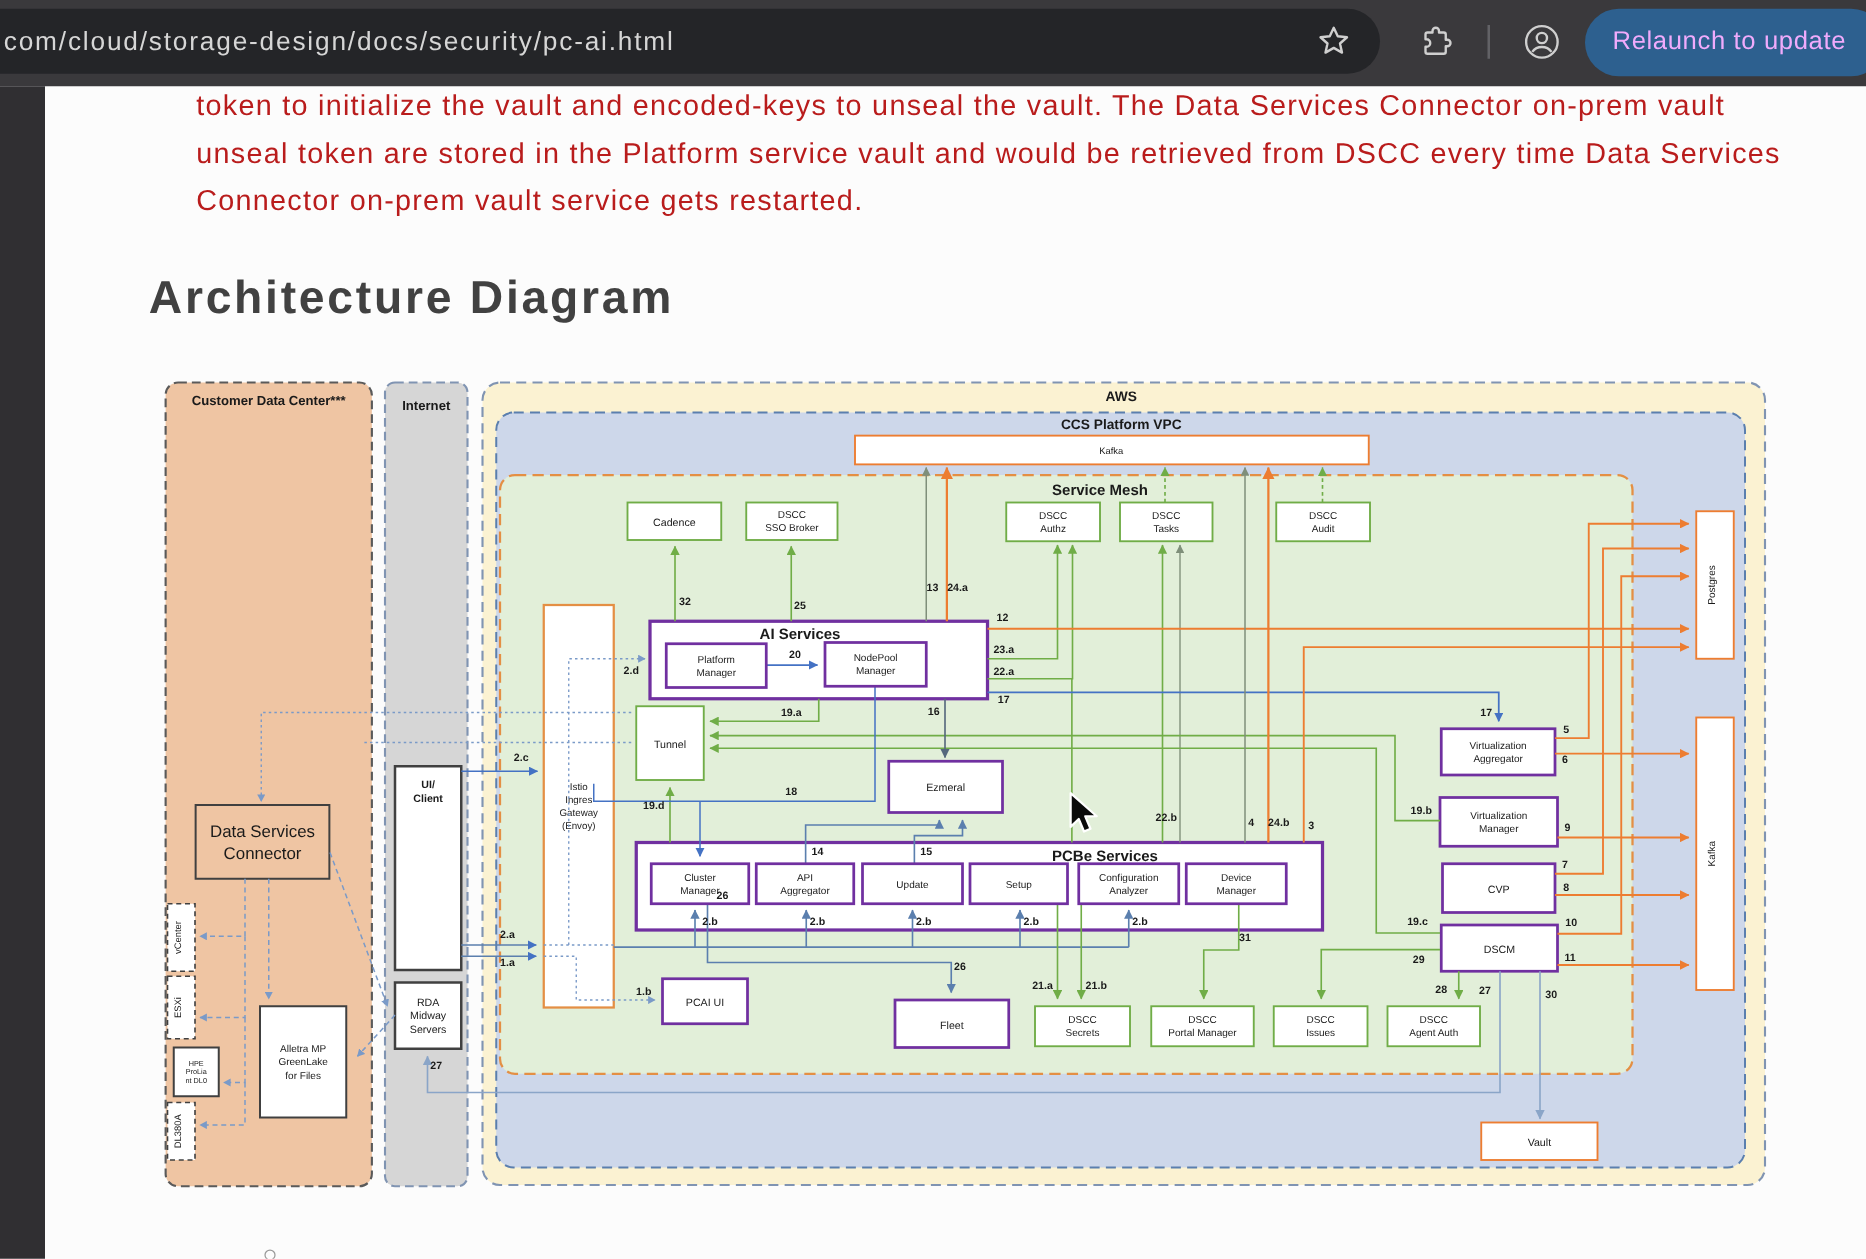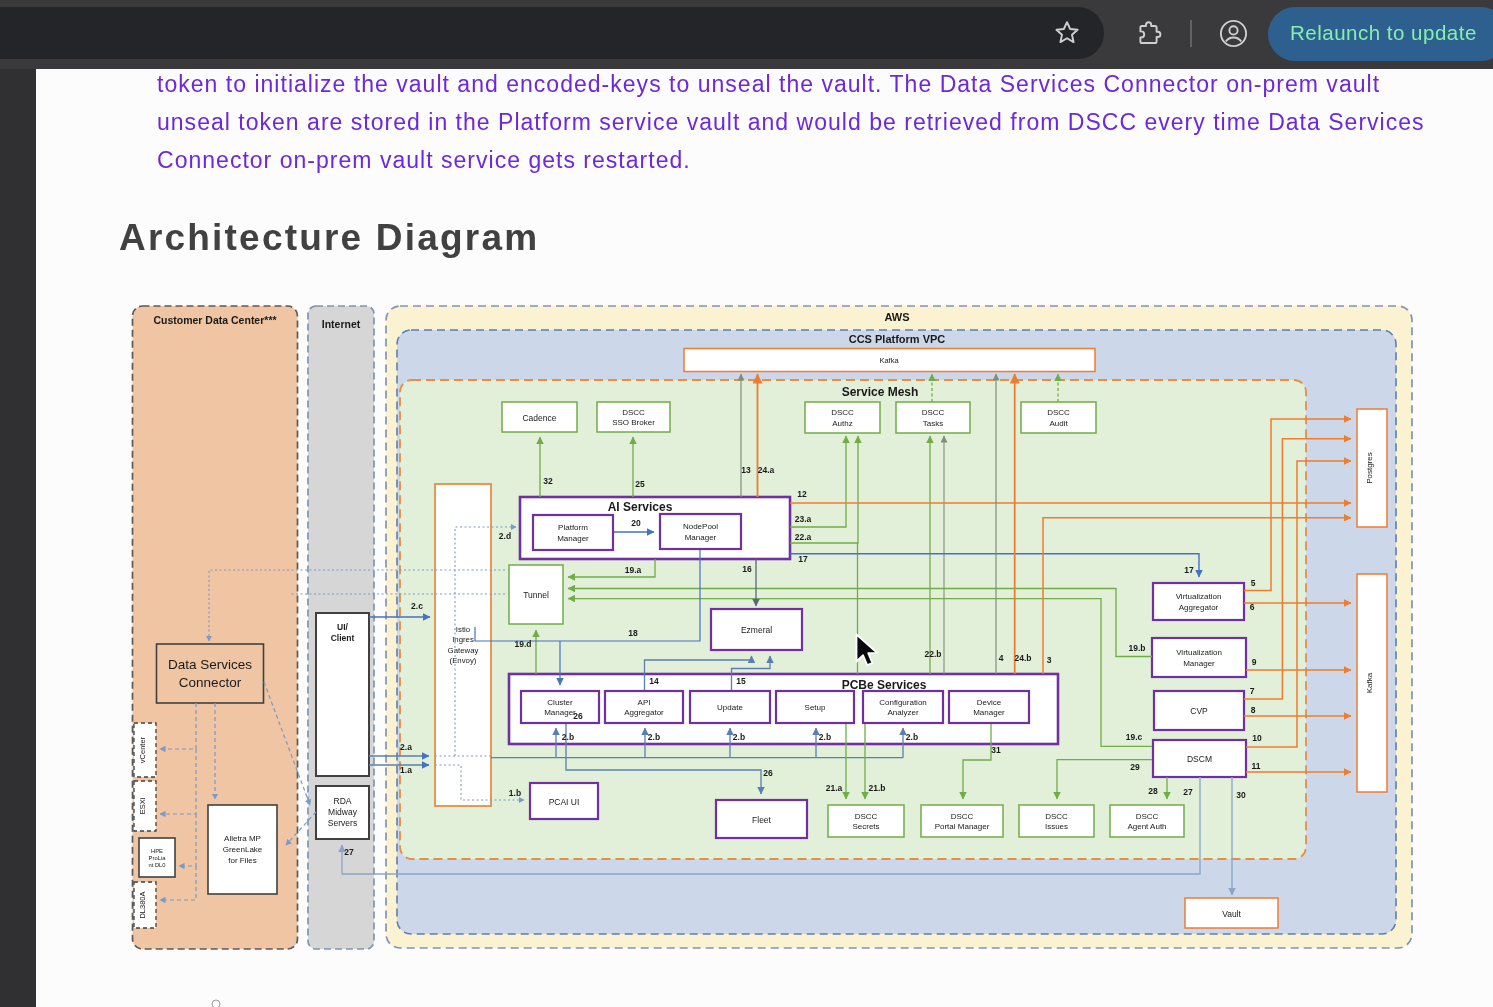--- a/index.html
+++ b/index.html
@@ -1,28 +1,29 @@
 <!DOCTYPE html>
 <html><head><meta charset="utf-8">
 <style>
   html,body{margin:0;padding:0;width:1493px;height:1007px;overflow:hidden;background:#fcfcfc;
     font-family:"Liberation Sans",sans-serif;}
   .chrome{position:absolute;left:0;top:0;width:1493px;height:69px;background:#3a393c;}
   .pill{position:absolute;left:-30px;top:7px;width:1134px;height:52px;border-radius:26px;background:#242528;}
   .url{position:absolute;left:3px;top:22px;font-size:21px;color:#d6d6d6;letter-spacing:1.45px;}
   .btn{position:absolute;left:1268px;top:7px;width:240px;height:54px;border-radius:27px;background:#2d608f;}
-  .btn span{position:absolute;left:22px;top:14px;font-size:20.5px;color:#86efac;letter-spacing:0.5px;}
+  .btn span{position:absolute;left:22px;top:14px;font-size:20.5px;color:#f0abfc;letter-spacing:0.5px;}
   .leftstrip{position:absolute;left:0;top:69px;width:36px;height:938px;background:#302f32;}
-  .para{position:absolute;left:157px;top:65px;font-size:23px;letter-spacing:1.02px;line-height:38px;color:#6d28d9;white-space:nowrap;}
+  .para{position:absolute;left:157px;top:65px;font-size:23px;letter-spacing:1.02px;line-height:38px;color:#b91c1c;white-space:nowrap;}
   .h1{position:absolute;left:119px;top:221px;font-family:Liberation Sans, sans-serif;font-weight:bold;
       font-size:37px;color:#414141;letter-spacing:2.2px;margin-top:-4px;}
 </style></head>
 <body>
 <div class="chrome">
   <div class="pill"></div>
+  <div class="url">com/cloud/storage-design/docs/security/pc-ai.html</div>
   <svg style="position:absolute;left:1054px;top:20px" width="26" height="26" viewBox="0 0 26 26">
     <path d="M13 2.2 L16.2 9.0 L23.6 9.8 L18.0 14.8 L19.6 22.1 L13 18.3 L6.4 22.1 L8.0 14.8 L2.4 9.8 L9.8 9.0 Z" fill="none" stroke="#cfcfcf" stroke-width="1.9" stroke-linejoin="round"></path>
   </svg>
   <svg style="position:absolute;left:1134px;top:19px" width="28" height="28" viewBox="0 0 28 28">
     <path d="M8 7 h4 v-1.2 a2.6 2.6 0 0 1 5.2 0 V7 H21 a1.6 1.6 0 0 1 1.6 1.6 v4.2 h1.2 a2.6 2.6 0 0 1 0 5.2 h-1.2 v4.4 a1.6 1.6 0 0 1 -1.6 1.6 H8 a1.6 1.6 0 0 1 -1.6 -1.6 v-4 h0.8 a3 3 0 0 0 0 -6 h-0.8 v-3.8 A1.6 1.6 0 0 1 8 7 Z" fill="none" stroke="#cfcfcf" stroke-width="1.9" stroke-linejoin="round"></path>
   </svg>
   <div style="position:absolute;left:1190px;top:20px;width:2px;height:27px;background:#626266"></div>
   <svg style="position:absolute;left:1219px;top:19px" width="29" height="29" viewBox="0 0 29 29">
     <circle cx="14.5" cy="14.5" r="12.6" fill="none" stroke="#cfcfcf" stroke-width="1.9"></circle>
     <circle cx="14.5" cy="11.4" r="4.1" fill="none" stroke="#cfcfcf" stroke-width="1.9"></circle>

